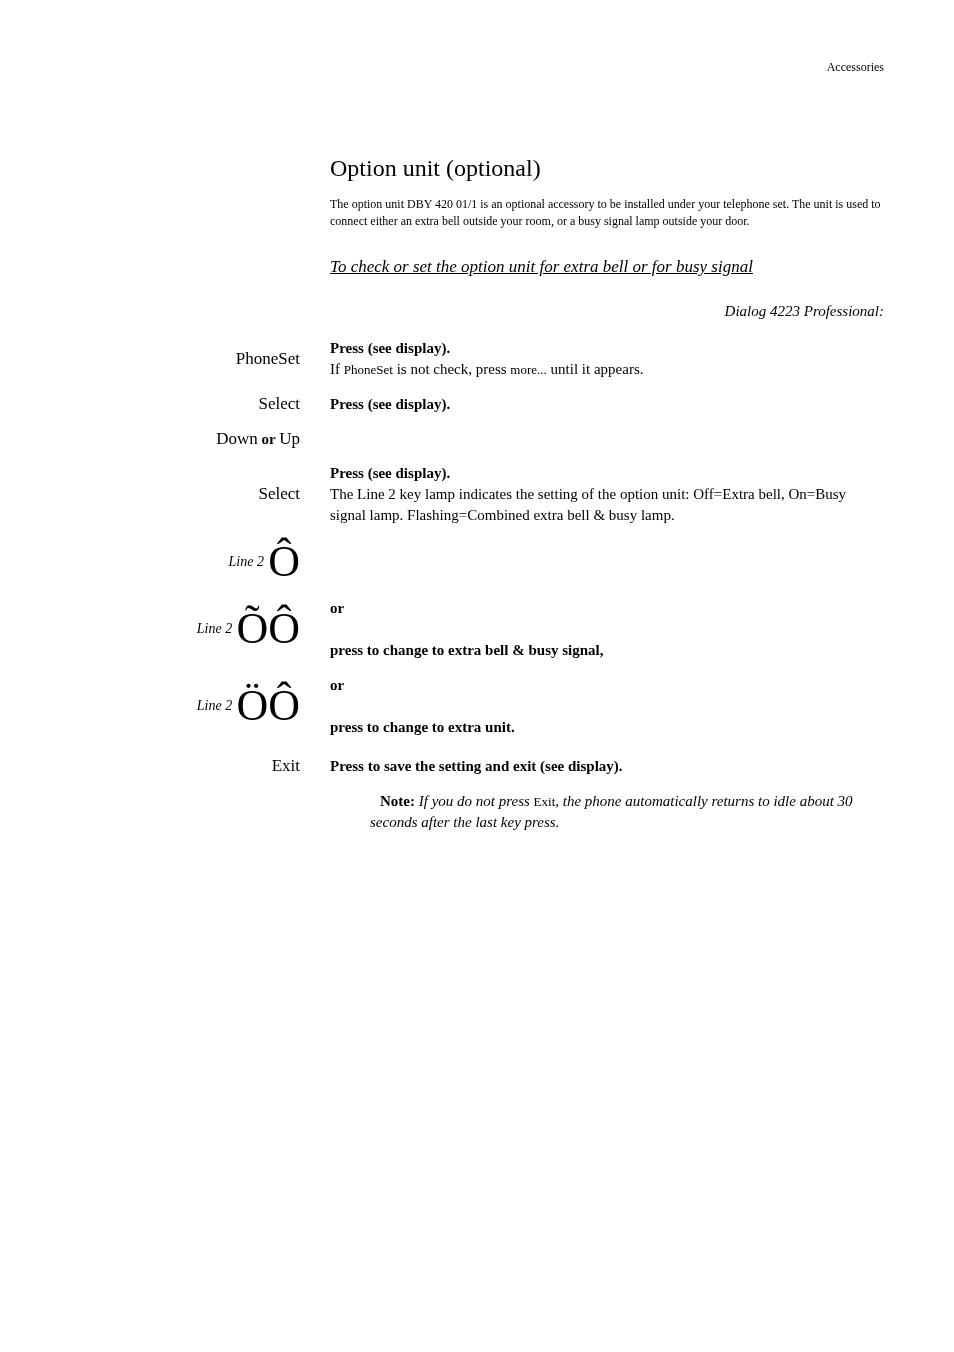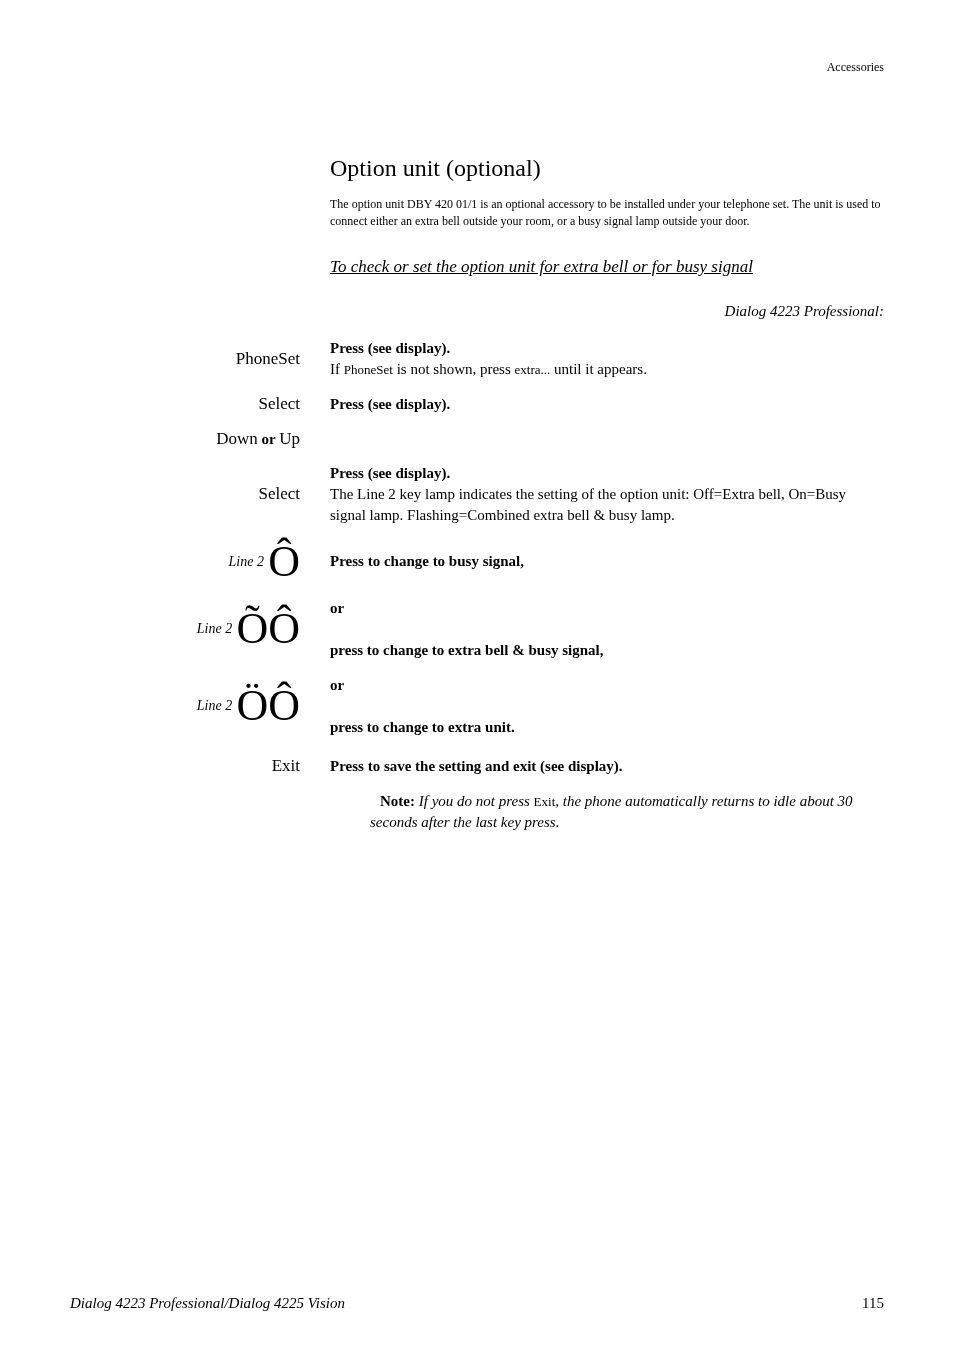--- a/index.html
+++ b/index.html
@@ -122,21 +122,21 @@
     <div class="section-title">Option unit (optional)</div>
     <div class="body-text">The option unit DBY 420 01/1 is an optional accessory to be installed under your telephone set. The unit is used to connect either an extra bell outside your room, or a busy signal lamp outside your door.</div>
     <div class="subsection-title">To check or set the option unit for extra bell or for busy signal</div>
     <div class="italic-label">Dialog 4223 Professional:</div>
   </div>
 
   <div class="row">
     <div class="left-col">PhoneSet</div>
     <div class="right-col">
       <span class="bold">Press (see display).</span><br>
-      <span>If </span><span style="font-size:13px;">PhoneSet</span><span> is not shown, press </span><span style="font-size:13px;">extra...</span><span> until it appears.</span>
+      <span>If </span><span style="font-size:13px;">PhoneSet</span><span> is not check, press </span><span style="font-size:13px;">more...</span><span> until it appears.</span>
     </div>
   </div>
 
   <div class="row">
     <div class="left-col">Select</div>
     <div class="right-col">
       <span class="bold">Press (see display).</span>
     </div>
   </div>
 
@@ -154,23 +154,20 @@
     </div>
   </div>
 
   <div class="row" style="align-items:center;">
     <div class="left-col">
       <span class="icon-line">
         <span class="italic-small">Line 2</span>&nbsp;
         <span class="big-o">Ô</span>
       </span>
     </div>
-    <div class="right-col">
-      <span class="bold">Press to change to busy signal,</span>
-    </div>
   </div>
 
   <div class="row" style="align-items:center;">
     <div class="left-col">
       <span class="icon-line">
         <span class="italic-small">Line 2</span>&nbsp;
         <span class="big-o">Õ</span><span class="big-o">Ô</span>
       </span>
     </div>
     <div class="right-col">
@@ -196,18 +193,14 @@
     <div class="left-col">Exit</div>
     <div class="right-col">
       <span class="bold">Press to save the setting and exit (see display).</span>
     </div>
   </div>
 
   <div class="note-block">
     <span class="bold">Note: </span><span class="ital">If you do not press </span><span style="font-size:13px;">Exit</span><span class="ital">, the phone automatically returns to idle about 30 seconds after the last key press.</span>
   </div>
 
-  <div class="footer">
-    <div class="footer-left">Dialog 4223 Professional/Dialog 4225 Vision</div>
-    <div>115</div>
-  </div>
 
 </div>
 
 </body></html>

